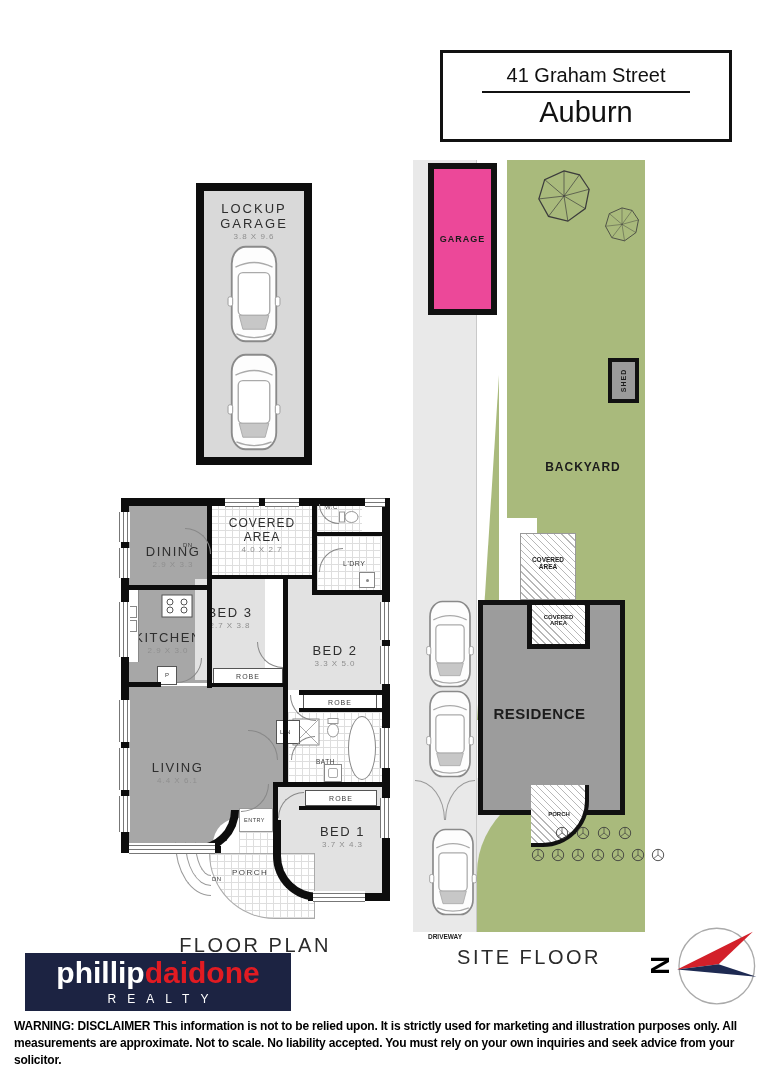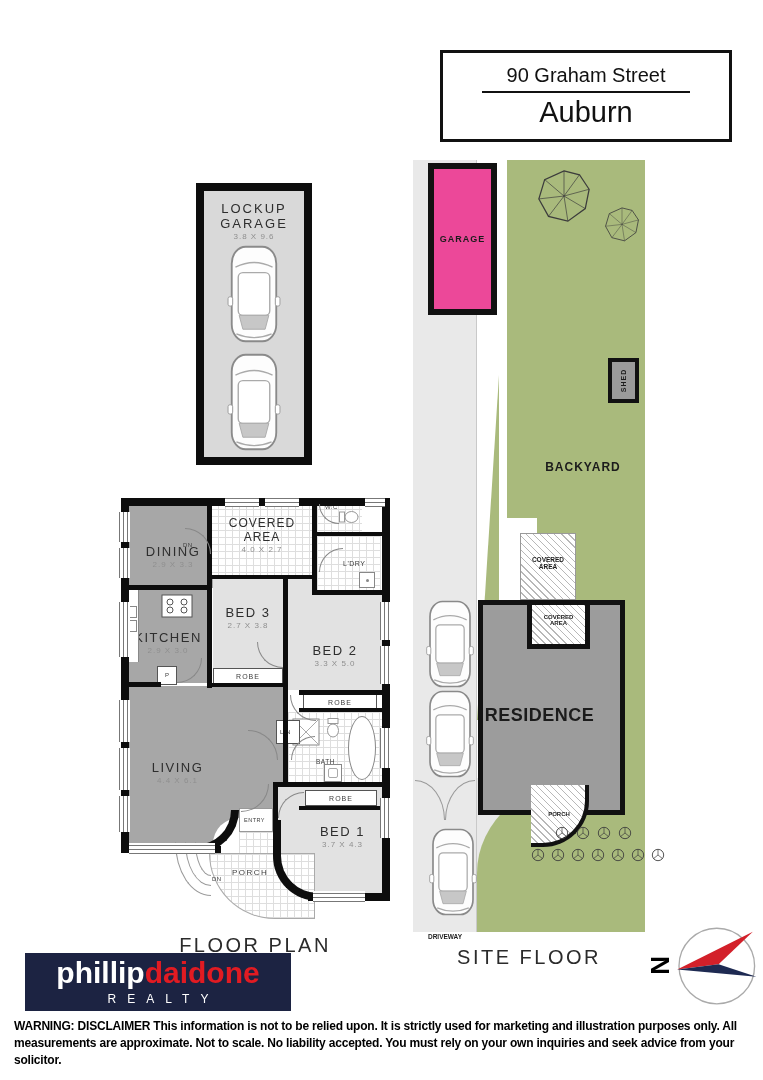--- a/index.html
+++ b/index.html
@@ -88,21 +88,21 @@
         <circle cx="23" cy="8" r="3" fill="none" stroke="#555"></circle>
       <circle cx="9" cy="16" r="3" fill="none" stroke="#555"></circle>
         <circle cx="23" cy="16" r="3" fill="none" stroke="#555"></circle>
     </g>
   </defs>
 </svg>
 
 <div class="page">
 
   <div class="abs addr" style="left:440px;top:50px;width:292px;height:92px">
-    <div class="addr-street">90 Graham Street</div>
+    <div class="addr-street">41 Graham Street</div>
     <div class="addr-line"></div>
     <div class="addr-suburb">Auburn</div>
   </div>
 
   <div class="abs" style="left:196px;top:183px;width:116px;height:282px;background:#0d0d0d;padding:8px">
     <div style="position:relative;width:100%;height:100%;background:#d9d9d9">
       <div class="rlbl" style="top:10px;left:0;width:100%">
         <div class="rname-wrap" style="font-size:13px;letter-spacing:2px;width:84px;margin:0 auto">LOCKUP GARAGE</div>
         <div class="rdims">3.8 X 9.6</div>
       </div>
@@ -146,21 +146,21 @@
         <div class="rname">KITCHEN</div>
         <div class="rdims">2.9 X 3.0</div>
       </div>
       <svg class="fixture" style="left:36px;top:4px" width="32" height="24" viewBox="0 0 32 24">
           <use href="#stove"></use>
         </svg>
       <div class="fixture" style="left:0;top:0;width:14px;height:72px;background:#fff;border-right:1px solid #888"></div>
       <div class="fixture" style="left:2px;top:16px;width:10px;height:12px;background:#fff;border:1px solid #888"></div>
       <div class="fixture" style="left:2px;top:30px;width:10px;height:12px;background:#fff;border:1px solid #888"></div>
     </div>
-    <div class="room light" style="left:100px;top:89px;width:70px;height:101px">
+    <div class="room light" style="left:82px;top:89px;width:70px;height:101px">
       <div class="rlbl" style="top:26px;left:0;width:100%">
         <div class="rname">BED 3</div>
         <div class="rdims">2.7 X 3.8</div>
       </div>
     </div>
     <div class="robe" style="left:100px;top:178px;width:70px;height:16px">ROBE</div>
     <div class="room light" style="left:175px;top:89px;width:24px;height:16px"></div>
     <div class="room light" style="left:175px;top:105px;width:94px;height:95px">
       <div class="rlbl" style="top:48px;left:0;width:100%">
         <div class="rname">BED 2</div>
@@ -300,21 +300,21 @@
     <div class="sitelbl" style="left:120px;top:300px;width:100px;font-size:12px;letter-spacing:1px">BACKYARD</div>
 
     <div class="abs hatch" style="left:107px;top:373px;width:56px;height:67px;border:1px solid #999">
       <div class="sitelbl" style="left:7px;top:22px;width:40px;font-size:6.5px">COVERED AREA</div>
     </div>
 
     <div class="abs" style="left:65px;top:440px;width:147px;height:215px;background:#9c9c9c;border:5px solid #111">
       <div class="abs hatch" style="left:44px;top:0;width:63px;height:44px;border-left:5px solid #111;border-right:5px solid #111;border-bottom:5px solid #111">
         <div class="sitelbl" style="left:6px;top:9px;width:41px;font-size:6px">COVERED AREA</div>
       </div>
-      <div class="sitelbl" style="left:0;top:100px;width:113px;font-size:18px;letter-spacing:.5px">RESIDENCE</div>
+      <div class="sitelbl" style="left:0;top:100px;width:113px;font-size:15px;letter-spacing:.5px">RESIDENCE</div>
     </div>
 
     <div class="abs hatch" style="left:118px;top:625px;width:58px;height:62px;border-right:4px solid #111;border-bottom:4px solid #111;border-bottom-right-radius:46px">
       <div class="sitelbl" style="left:8px;top:26px;width:40px;font-size:6px">PORCH</div>
     </div>
 
     <div class="abs" style="left:142px;top:666px;display:flex;gap:7px">
       <svg width="14" height="14" viewBox="0 0 16 16">
           <use href="#shrub"></use>
         </svg>

